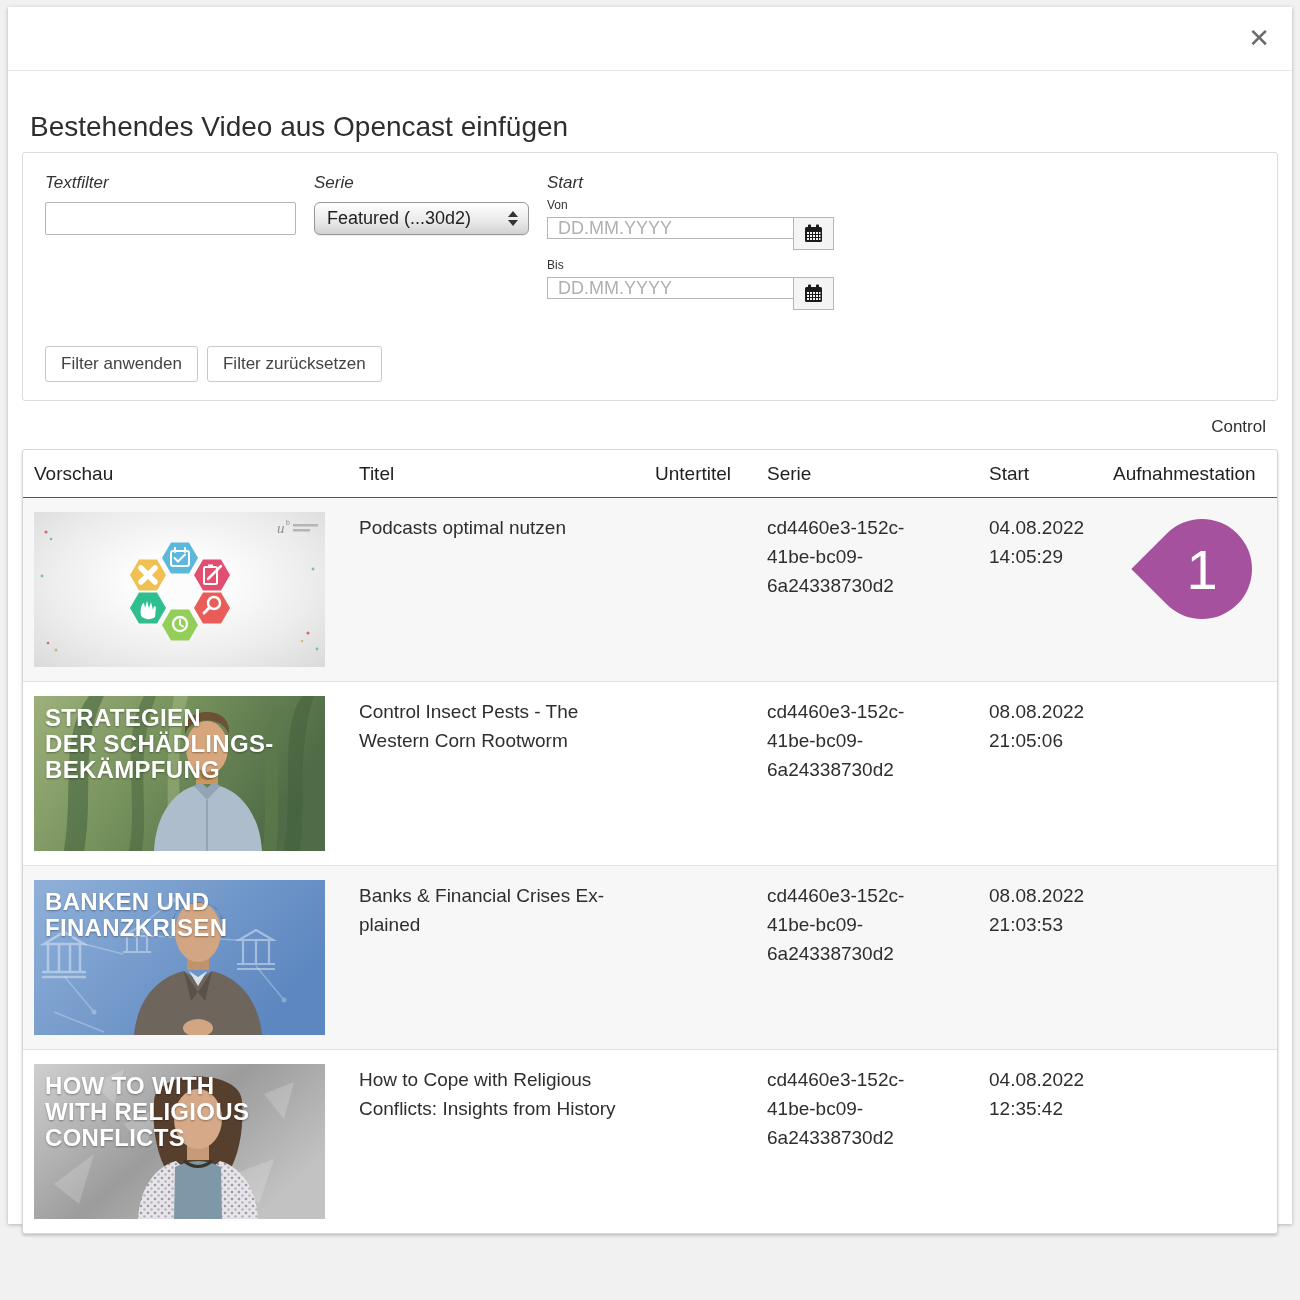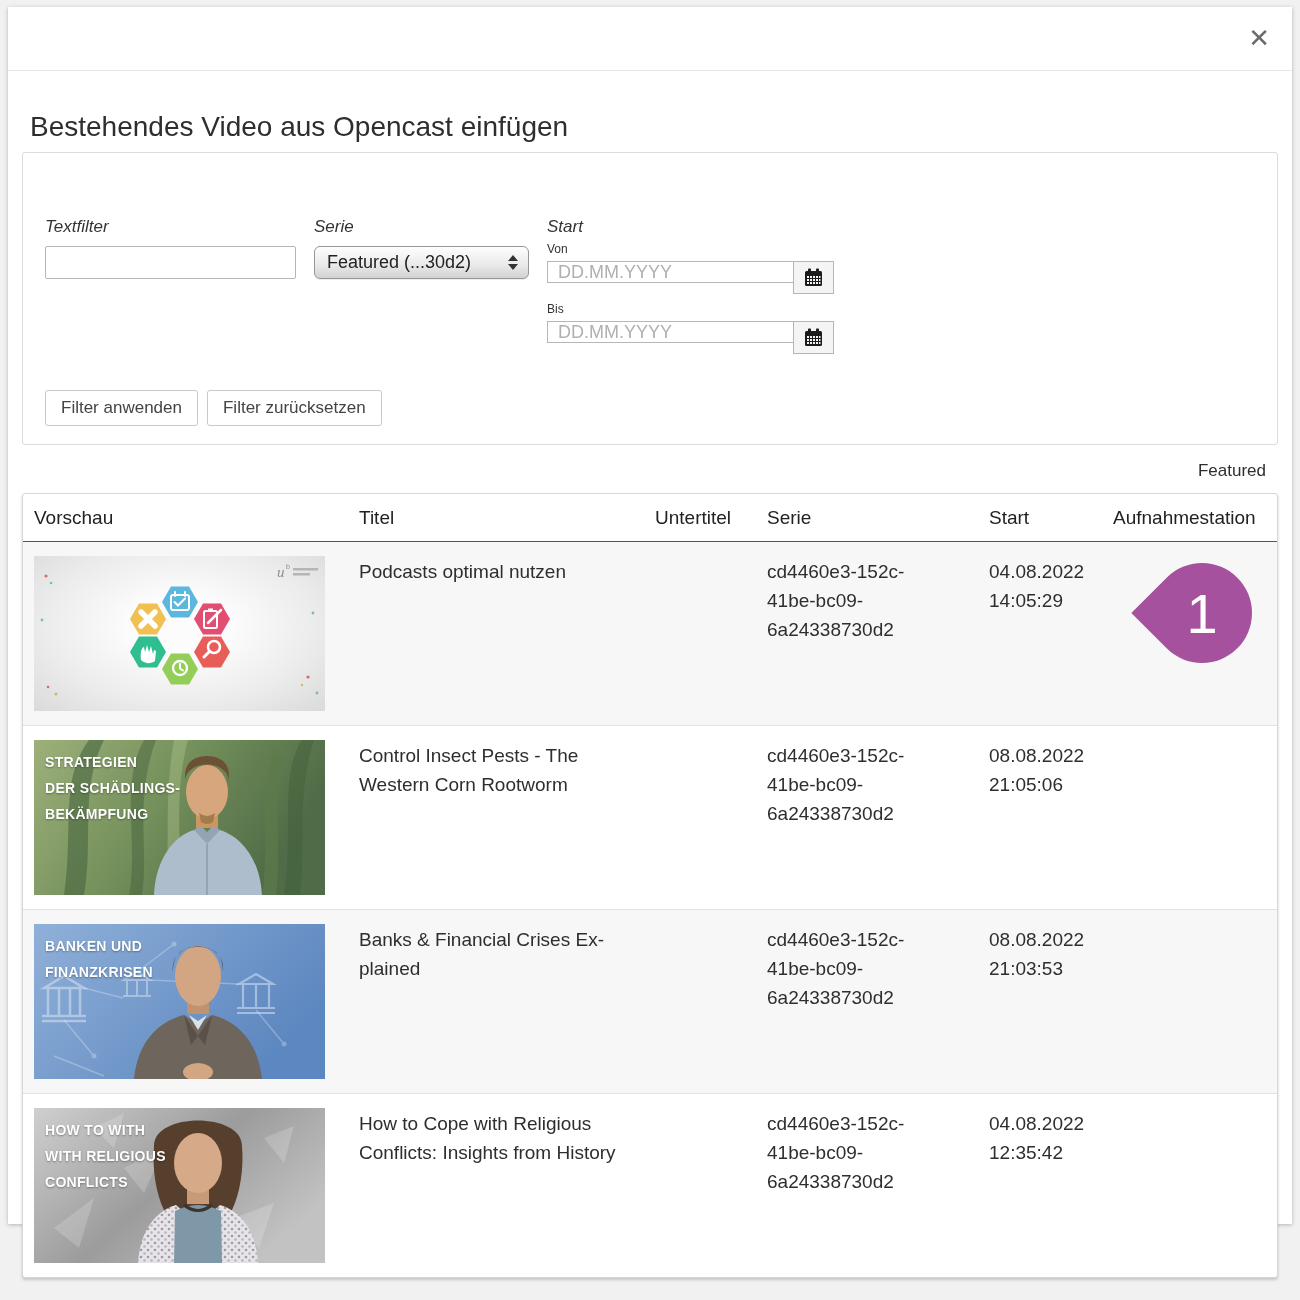--- a/index.html
+++ b/index.html
@@ -11,21 +11,21 @@
   .modal-header { height:64px; border-bottom:1px solid #e6e6e6; position:relative; }
   .close-btn { position:absolute; right:22px; top:18px; background:none; border:none;
                color:#6b6b6b; font-size:26px; font-weight:bold; cursor:pointer; line-height:1;
                font-family:"DejaVu Sans",sans-serif; }
   .modal-content { padding:0 14px; }
 
   h1.page-title { margin:40px 8px 9px; font-size:28px; font-weight:400; color:#2e2e2e; }
 
   .filter-panel { border:1px solid #dcdcdc; border-radius:3px; padding:20px 0 18px 22px; background:#fff; }
   .filter-row { display:flex; align-items:flex-start; }
-  .f-label { font-style:italic; font-size:17px; color:#333; margin-bottom:9px; display:block;margin-top:44px; }
+  .f-label { font-style:italic; font-size:17px; color:#333; margin-bottom:9px; display:block; }
   .sub-label { font-size:12px; color:#333; margin:0 0 5px; display:block; }
   .col-text { width:269px; }
   .col-text input { width:251px; height:33px; border:1px solid #b6b6b6; border-radius:2px;
                     font-size:18px; padding:0 8px; color:#333; font-family:inherit; }
   .col-serie { width:233px; }
   .mac-select { width:215px; height:33px; border:1px solid #979797; border-radius:6px;
                 background:linear-gradient(#fefefe,#e9e9e9 60%,#d2d2d2);
                 display:flex; align-items:center; padding:0 10px 0 12px; cursor:pointer;
                 box-shadow:0 1px 1px rgba(0,0,0,.08); }
   .mac-select .sel-text { flex:1; font-size:18px; color:#222; white-space:nowrap; overflow:hidden; }
@@ -54,21 +54,21 @@
   .thead > div { font-size:19px; color:#222; padding:13px 20px 12px 0; font-weight:400; }
   .trow { min-height:179px; border-bottom:1px solid #e2e2e2; position:relative; cursor:pointer; }
   .trow:last-child { border-bottom:none; }
   .trow.alt { background:#f7f7f7; }
   .cell { font-size:19px; line-height:29px; color:#2e2e2e; padding:15px 24px 12px 0; }
   .cell.title { max-width:296px; hyphens:manual; }
   .cell.serie span { display:inline-block; max-width:158px; }
   .thumb { width:291px; height:155px; margin:14px 0; display:block; overflow:hidden; position:relative; }
   .thumb svg { display:block; width:291px; height:155px; }
   .thumb .overlay { position:absolute; left:11px; top:9px; display:flex; flex-direction:column; }
-  .thumb .overlay span { font-size:14px; line-height:26px; font-weight:700; color:#fff;
+  .thumb .overlay span { font-size:24px; line-height:26px; font-weight:700; color:#fff;
                          text-shadow:0 1px 2px rgba(0,0,0,.35); letter-spacing:.3px; white-space:nowrap; }
   .thumb1-bg { background:radial-gradient(ellipse at 50% 45%, #fcfcfc 25%, #ececec 65%, #dadada 100%); }
 
   .callout { position:absolute; right:25px; top:21px; width:100px; height:100px; background:#a5519e;
              border-radius:0 50% 50% 50%; transform:rotate(-45deg);
              display:flex; align-items:center; justify-content:center; pointer-events:none; }
   .callout span { transform:rotate(45deg); color:#fff; font-size:56px; font-weight:400; }
 </style>
 </head>
 <body>
@@ -157,21 +157,21 @@
           </div>
         </div>
       </div>
       <div class="btn-row">
         <button class="btn">Filter anwenden</button>
         <button class="btn">Filter zurücksetzen</button>
       </div>
     </div>
 
     <div class="spalten-row">
-      <a class="spalten-link">Featured</a>
+      <a class="spalten-link">Control</a>
     </div>
 
     <div class="videos-table">
       <div class="tgrid thead">
         <div>Vorschau</div>
         <div>Titel</div>
         <div>Untertitel</div>
         <div>Serie</div>
         <div>Start</div>
         <div>Aufnahmestation</div>

